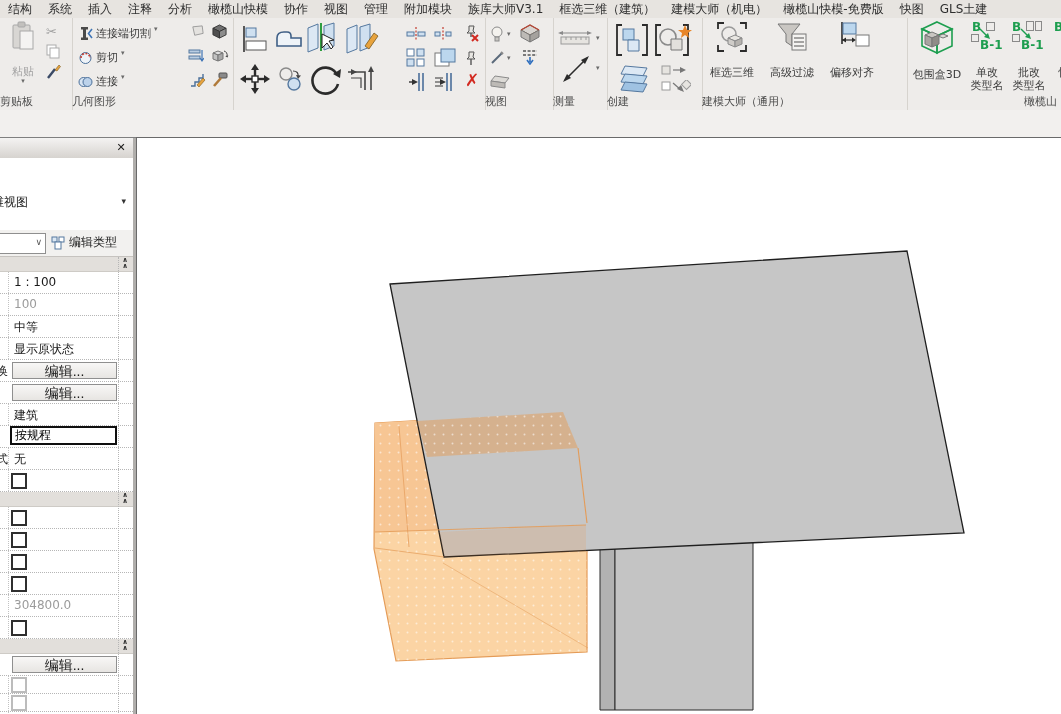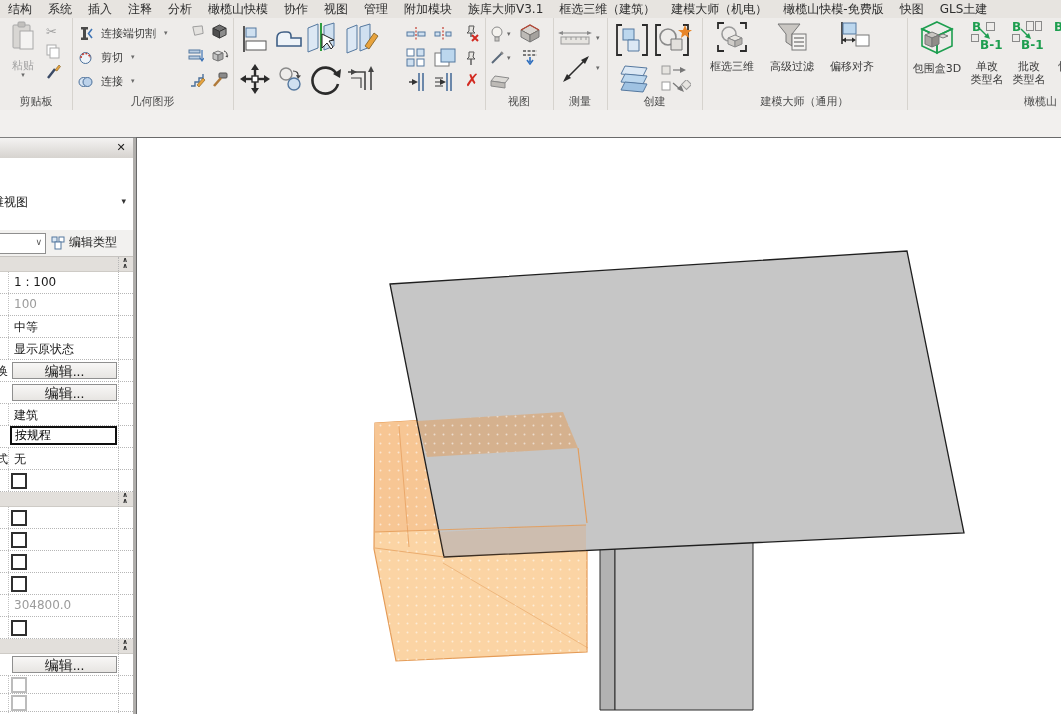--- a/index.html
+++ b/index.html
@@ -8,25 +8,25 @@
   .abs{position:absolute;}
 
   
   .menubar{position:absolute;left:0;top:0;width:1061px;height:18px;background:#e7e4e0;
            border-bottom:1px solid #d3d0cb;display:flex;align-items:center;}
   .menuitem{padding:0 8px;font-size:12px;color:#2e2e2e;white-space:nowrap;cursor:default;}
 
   
   .ribbon{position:absolute;left:0;top:18px;width:1061px;height:92px;background:#eeecea;}
   .rpanel{position:absolute;top:0;height:92px;border-right:1px solid #d6d3ce;}
-  .plabel{position:absolute;bottom:1px;left:0;width:100%;text-align:center;font-size:11px;color:#4c4c4c;white-space:nowrap;}
-  .inlinebtn{position:absolute;display:flex;align-items:center;gap:8px;font-size:11px;color:#3a3a3a;white-space:nowrap;}
+  .plabel{position:absolute;bottom:1px;left:0;width:100%;font-size:11px;color:#4c4c4c;white-space:nowrap;}
+  .inlinebtn{position:absolute;display:flex;gap:3px;font-size:11px;color:#3a3a3a;white-space:nowrap;}
   .caret{font-size:7px;color:#6a6a6a;line-height:7px;}
   .bigbtn{position:absolute;display:flex;flex-direction:column;align-items:center;font-size:11px;color:#3a3a3a;}
-  .bigbtn .blabel{margin-top:6px;white-space:nowrap;line-height:13px;text-align:center;}
+  .bigbtn .blabel{margin-top:12px;white-space:nowrap;line-height:13px;text-align:center;}
   .disabled, .disabled .blabel{color:#a2a2a2;}
   .smicon{position:absolute;display:block;}
   .optionsbar{position:absolute;left:0;top:110px;width:1061px;height:27px;background:#f2f0ee;border-bottom:1px solid #7f7f7f;}
   .redx{color:#d22a21;font-weight:bold;font-size:13px;line-height:13px;}
 
   
   .sidepanel{position:absolute;left:0;top:138px;width:133px;height:576px;background:#f2f1ef;}
   .ptitle{position:absolute;left:0;top:0;width:133px;height:20px;
           background:linear-gradient(#f4f3f2,#d6d3cf);border-bottom:1px solid #9b9894;}
   .pclose{position:absolute;right:4px;top:2px;width:16px;height:15px;text-align:center;

